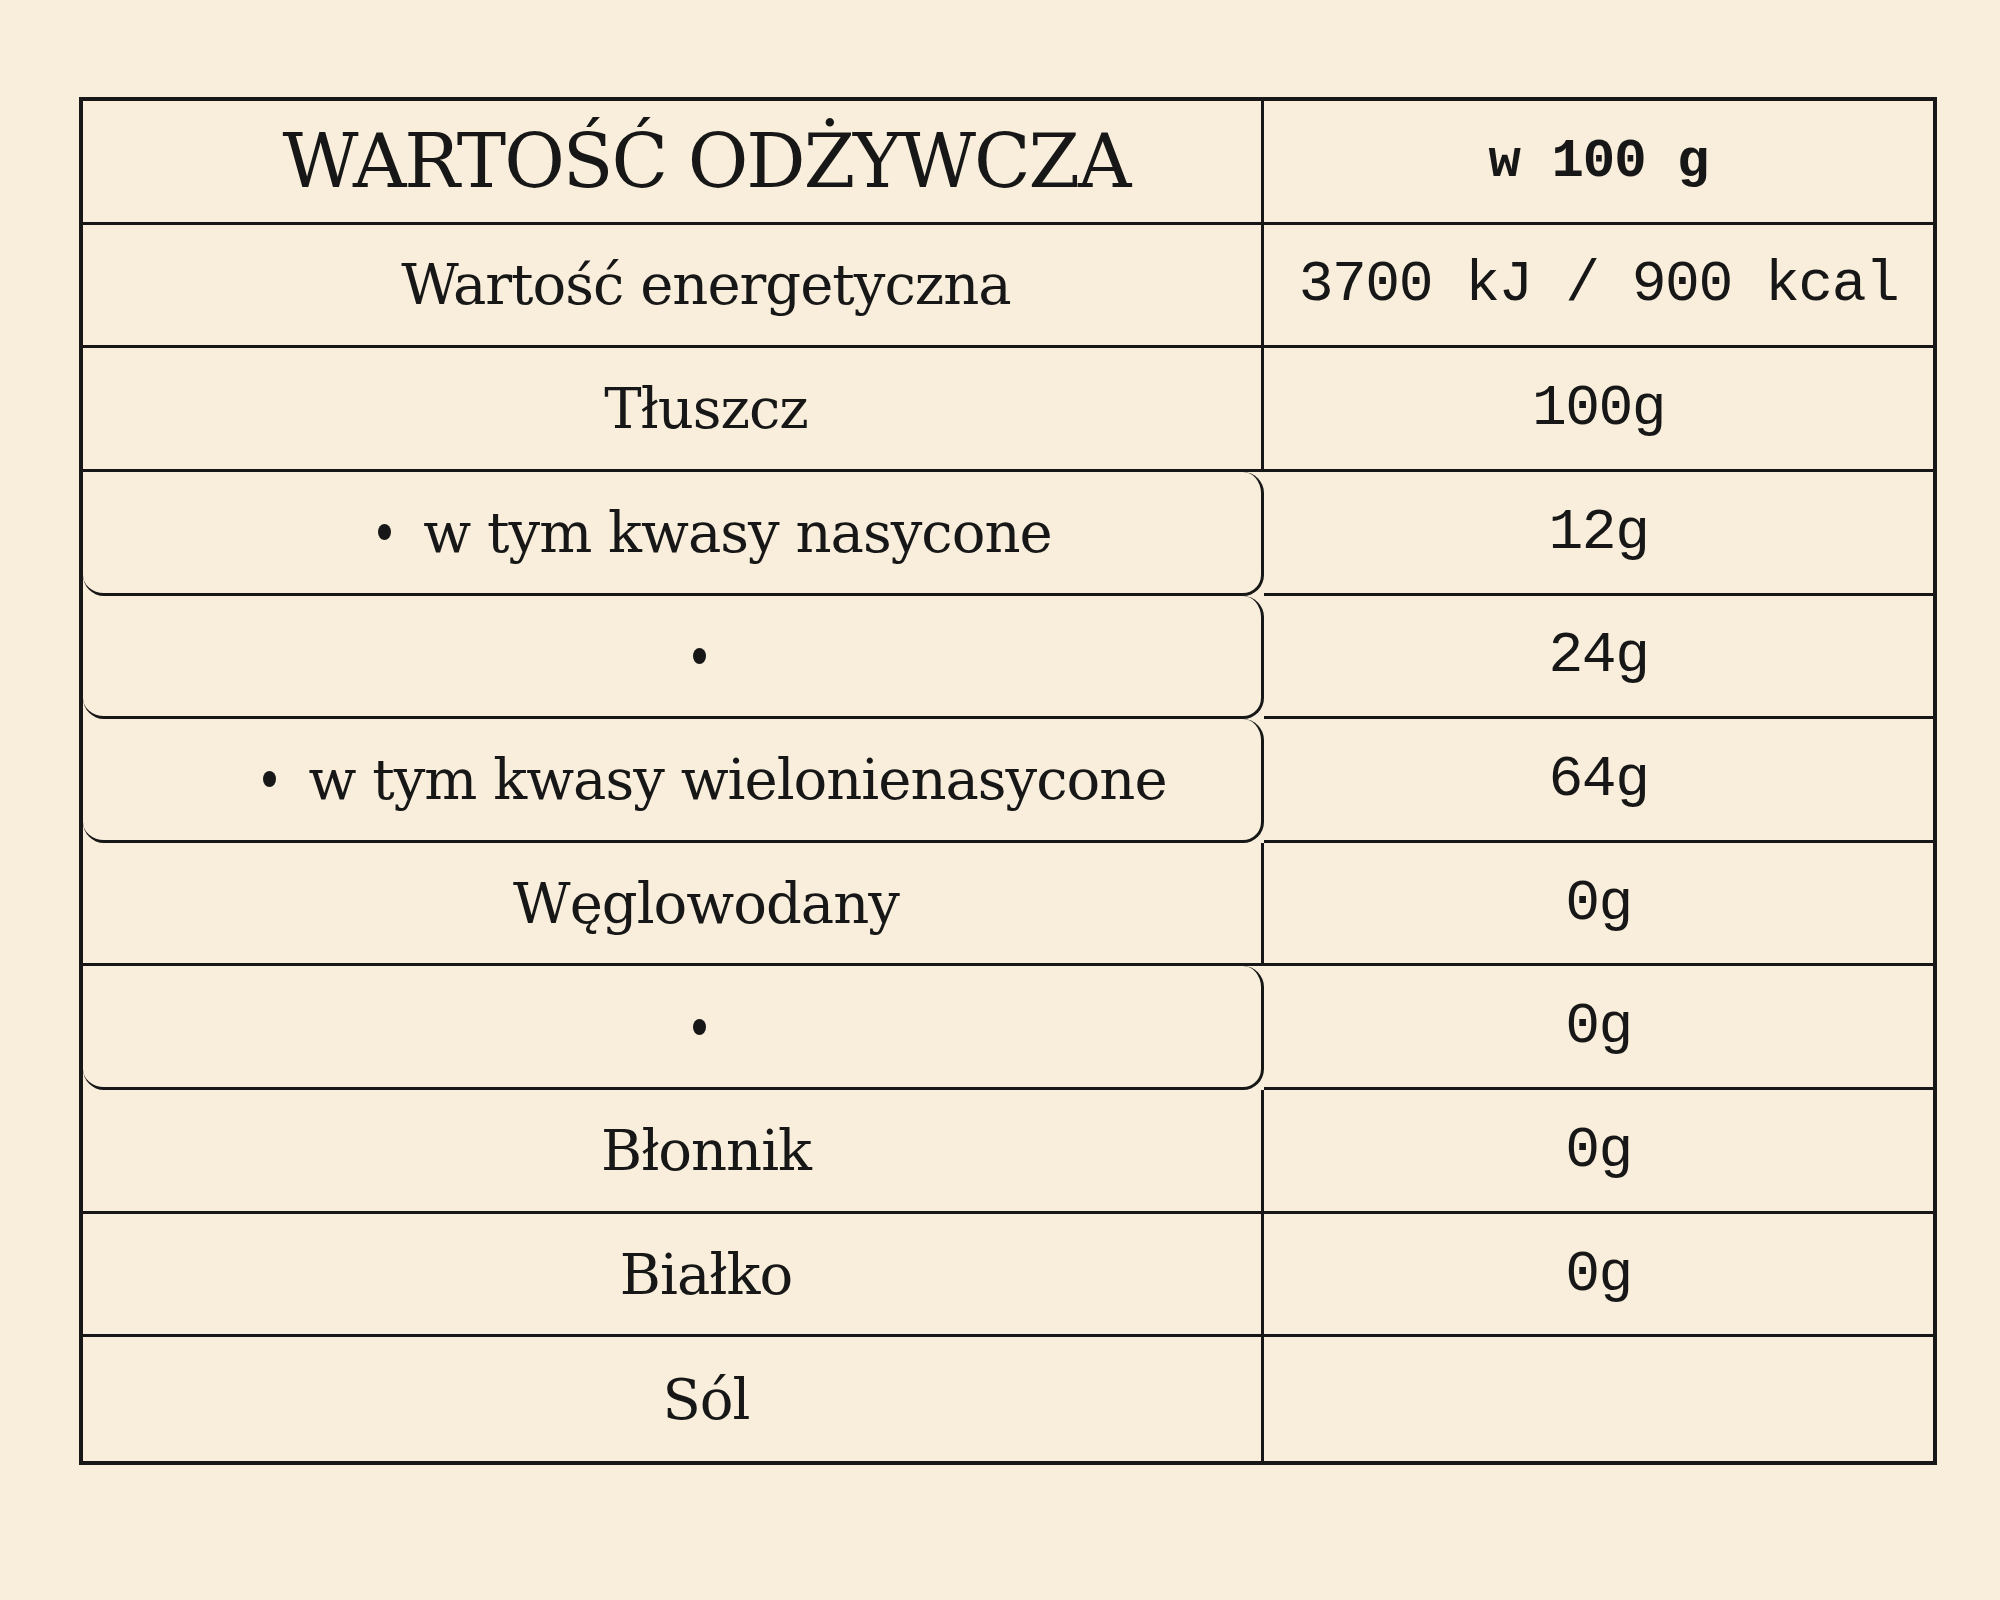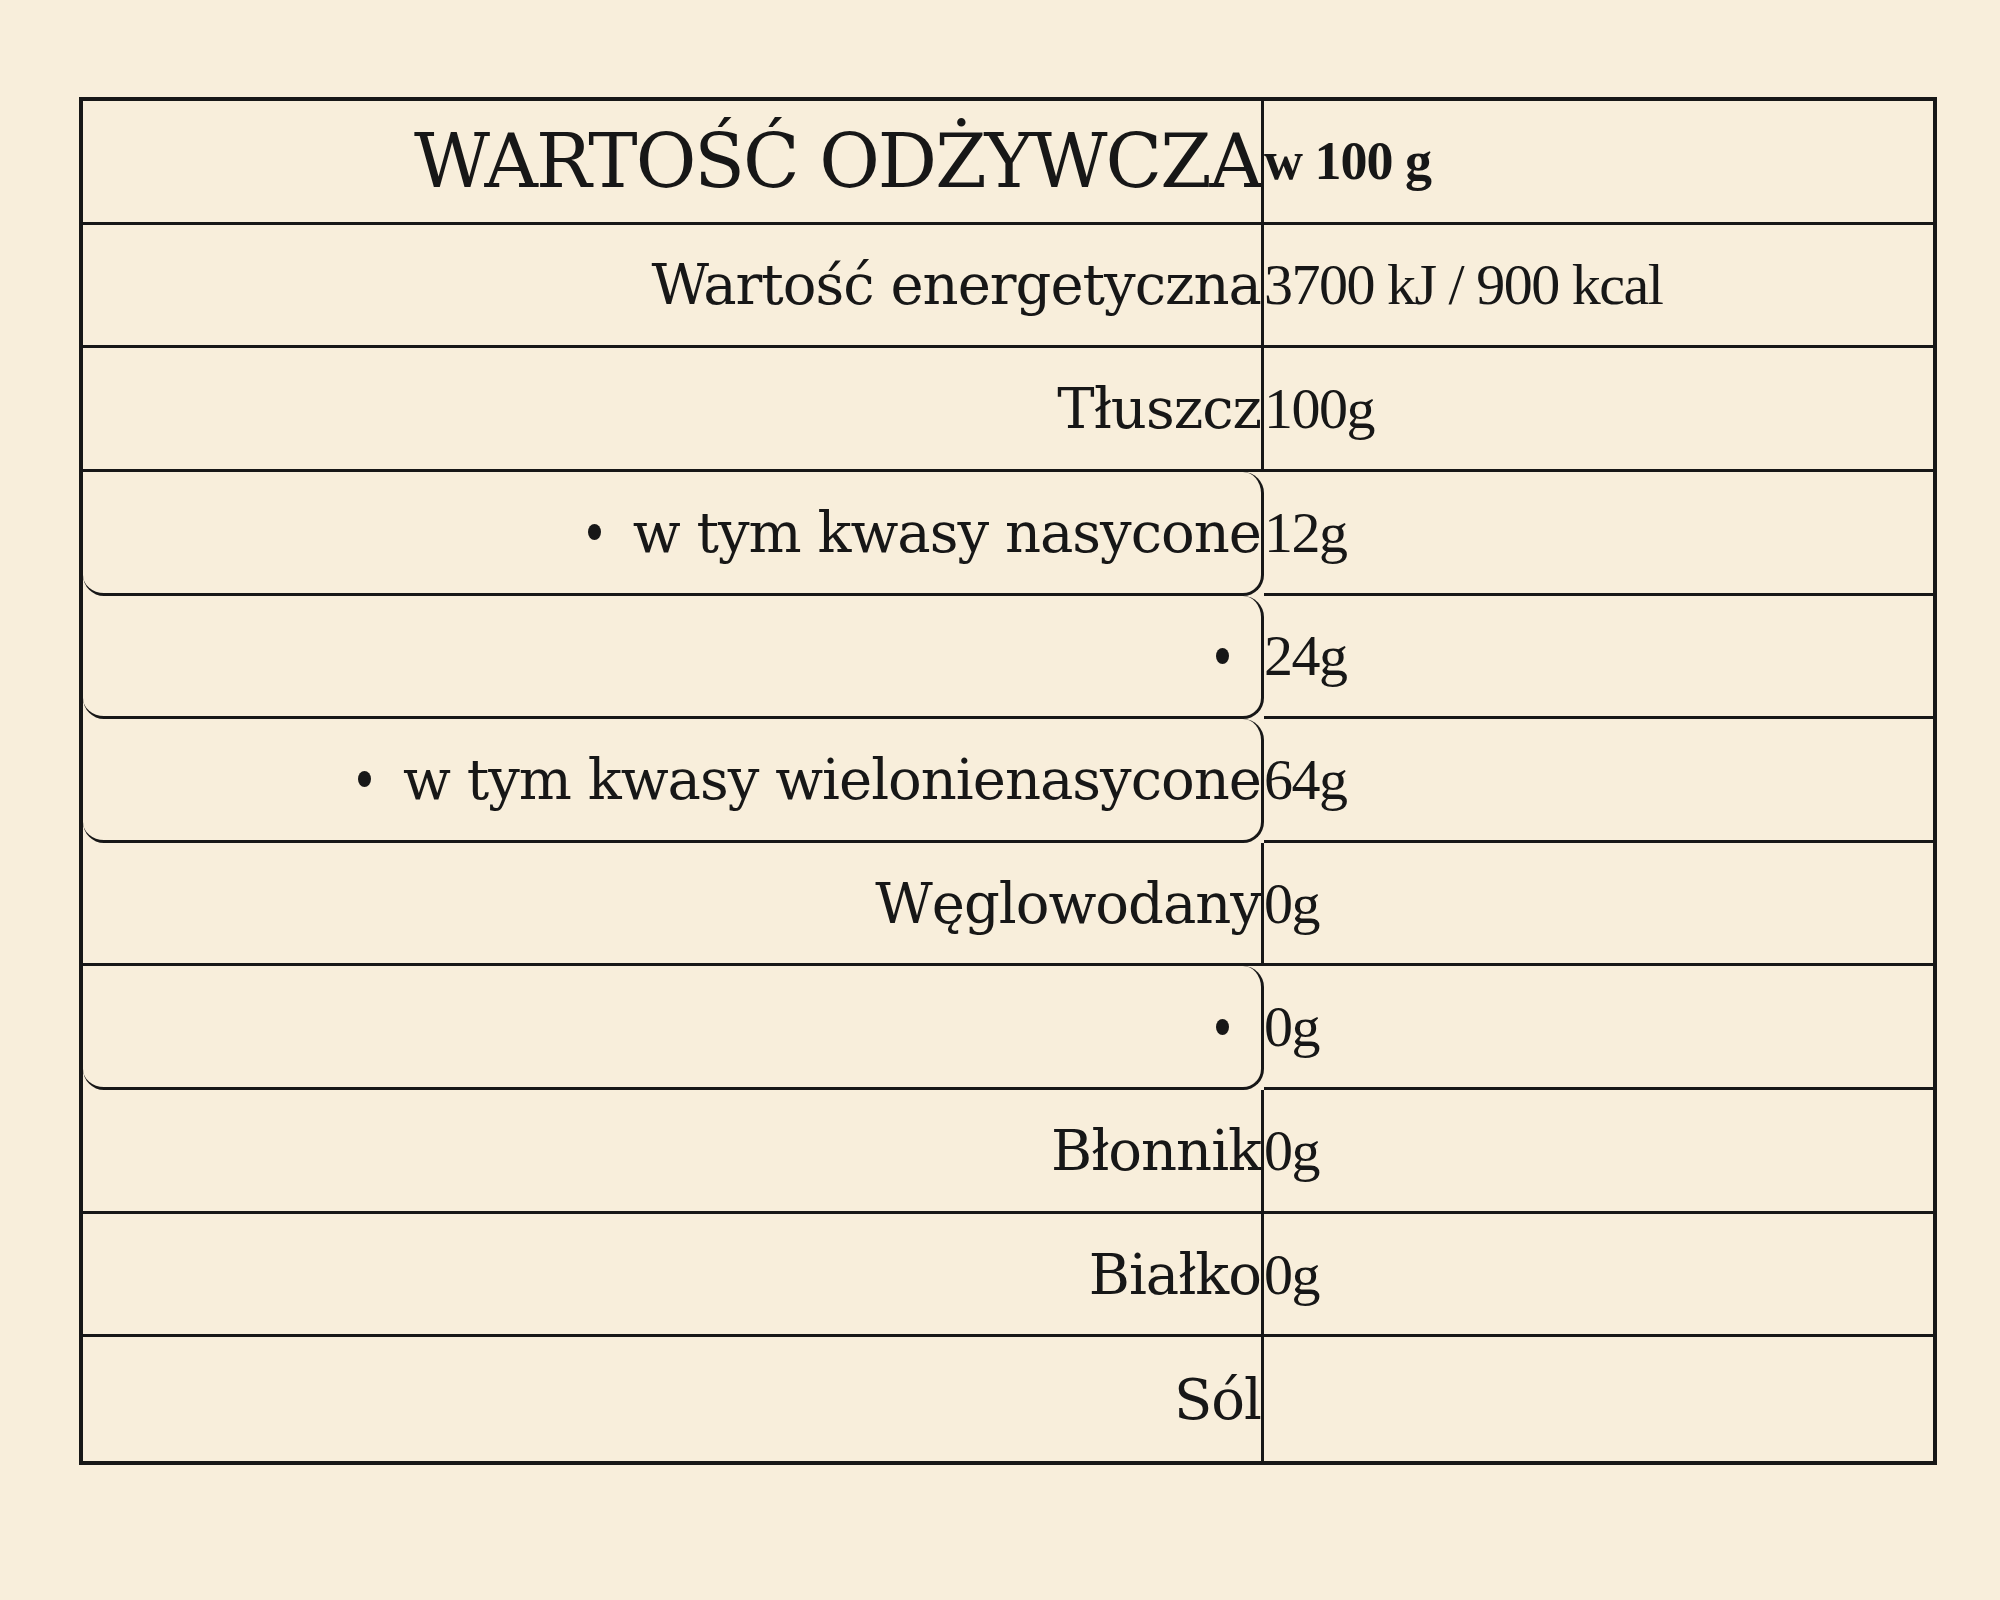--- a/index.html
+++ b/index.html
@@ -32,34 +32,34 @@
     align-items: center;
     box-sizing: border-box;
     border-bottom: 3px solid #171717;
     overflow: hidden;
   }
   .cell.last {
     border-bottom: none;
   }
   .label-cell {
     border-right: 3px solid #171717;
-    justify-content: flex-end;
+    justify-content: center;
     padding-left: 68px;
     font-family: "DejaVu Serif", "Liberation Serif", serif;
     font-size: 56px;
     letter-spacing: -1px;
     white-space: nowrap;
   }
   .label-cell.indented {
     padding-left: 86px;
     border-radius: 21px;
   }
   .value-cell {
-    justify-content: flex-start;
-    font-family: Liberation Serif, serif;
+    justify-content: center;
+    font-family: Liberation Mono, monospace;
     font-size: 58px;
     letter-spacing: -1.5px;
     white-space: nowrap;
   }
   .header-label {
     font-size: 74px;
     letter-spacing: -2px;
   }
   .header-value {
     font-weight: bold;

